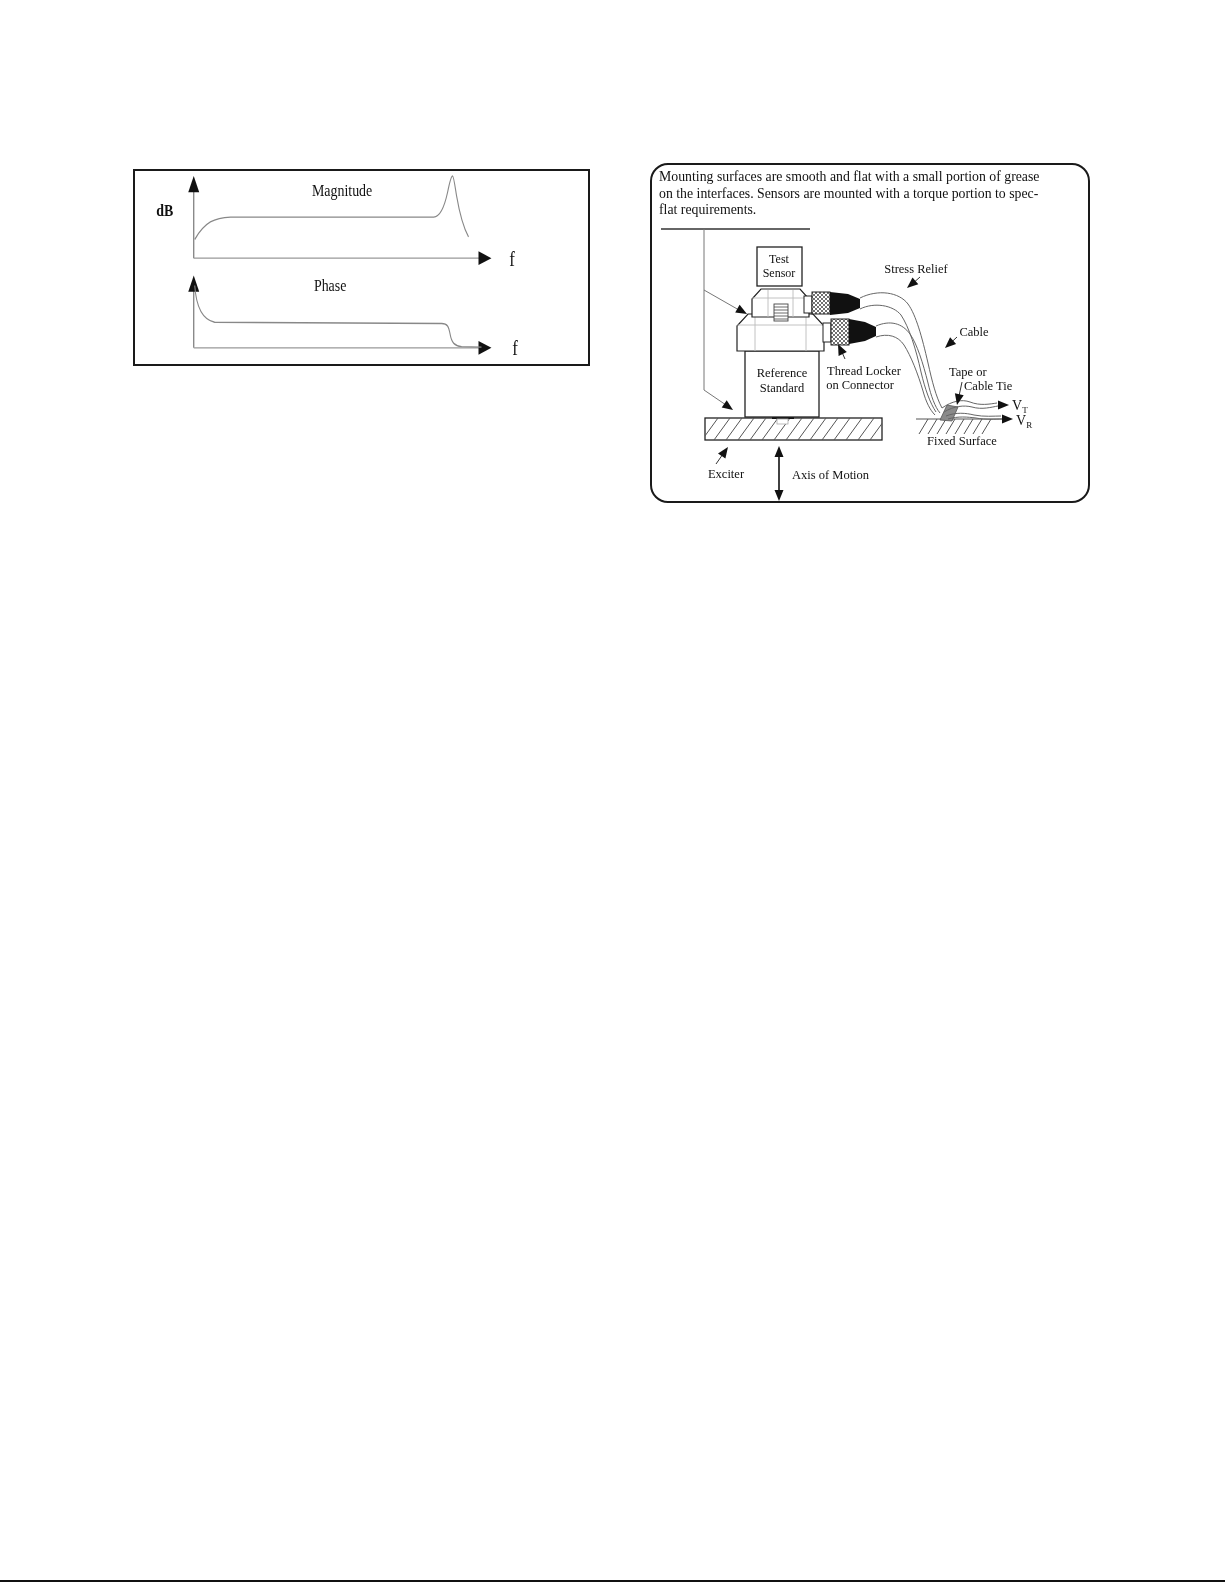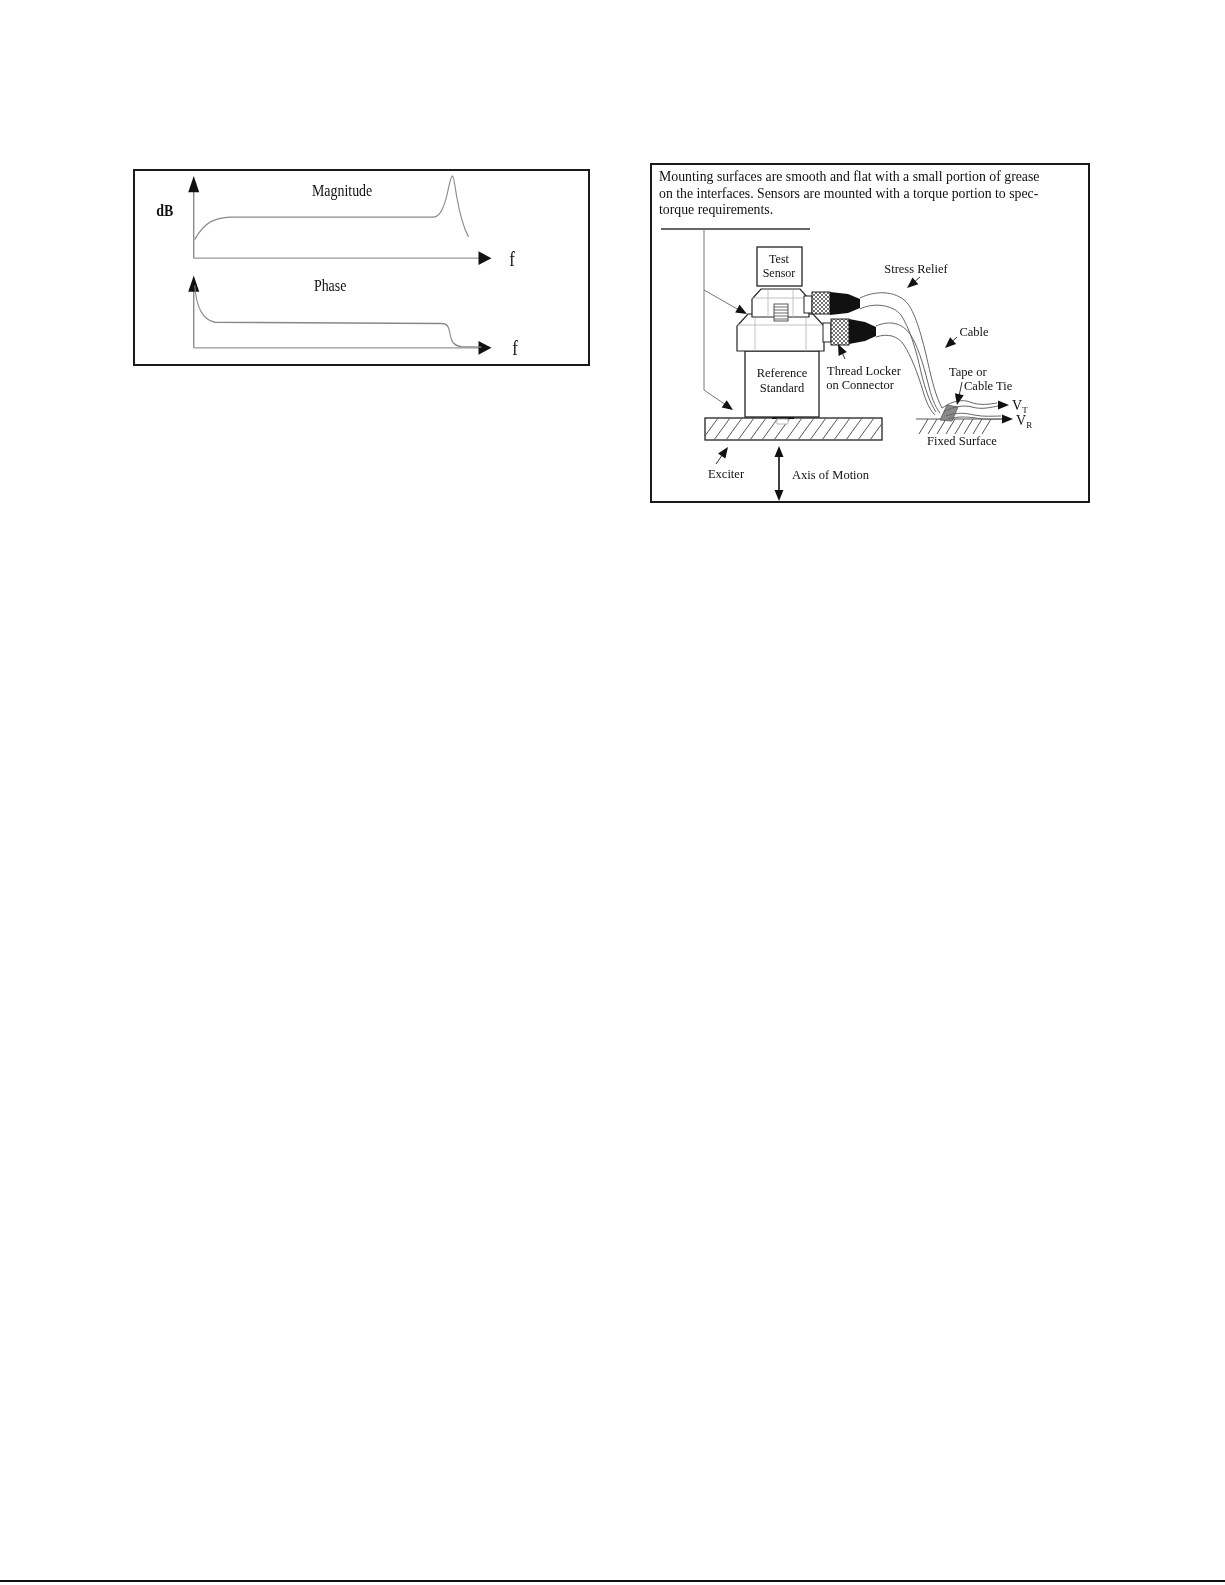--- a/index.html
+++ b/index.html
@@ -1,20 +1,20 @@
 <!DOCTYPE html>
 <html><head>
 <meta charset="utf-8">
 <style>
   html,body{margin:0;padding:0;}
   body{background:#ffffff;font-family:"Liberation Serif", serif;}
   .page{position:relative;width:1225px;height:1585px;background:#ffffff;overflow:hidden;}
   .figure{position:absolute;border:2px solid #1a1a1a;background:#ffffff;box-sizing:border-box;}
   .fig-left{left:133px;top:169px;width:457px;height:197px;}
-  .fig-right{left:650px;top:163px;width:440px;height:340px;}
+  .fig-right{left:650px;top:163px;width:440px;height:340px;border-radius:18px;}
   .fig-right svg, .fig-left svg{position:absolute;left:0;top:0;width:100%;height:100%;}
   .caption{position:absolute;left:7px;top:4px;right:3px;font-size:13.8px;line-height:16.5px;color:#111;z-index:2;}
   .bottom-rule{position:absolute;left:0;top:1580px;width:100%;height:2px;background:#111;}
   svg text{font-family:"Liberation Serif", serif;fill:#111;}
 </style>
 </head>
 <body>
 
 <div class="page">
 
@@ -41,21 +41,21 @@
         <text x="196" y="96" font-size="14" text-anchor="middle">Phase</text>
         <text x="379" y="148" font-size="17">f</text>
       </g>
     </svg>
   </div>
 
   <div class="figure fig-right">
     <div class="caption">
       <div>Mounting surfaces are smooth and flat with a small portion of grease</div>
       <div>on the interfaces. Sensors are mounted with a torque portion to spec-</div>
-      <div>torque requirements.</div>
+      <div>flat requirements.</div>
     </div>
     <svg viewBox="0 0 436 336" preserveAspectRatio="none">
       <defs>
         <pattern id="knurl" patternUnits="userSpaceOnUse" width="4" height="4">
           <rect width="4" height="4" fill="#fff"></rect>
           <path d="M0,4 L4,0 M0,0 L4,4" stroke="#333" stroke-width="0.7"></path>
         </pattern>
         <clipPath id="platclip">
             <rect x="53" y="253" width="177" height="22"></rect>
           </clipPath>

